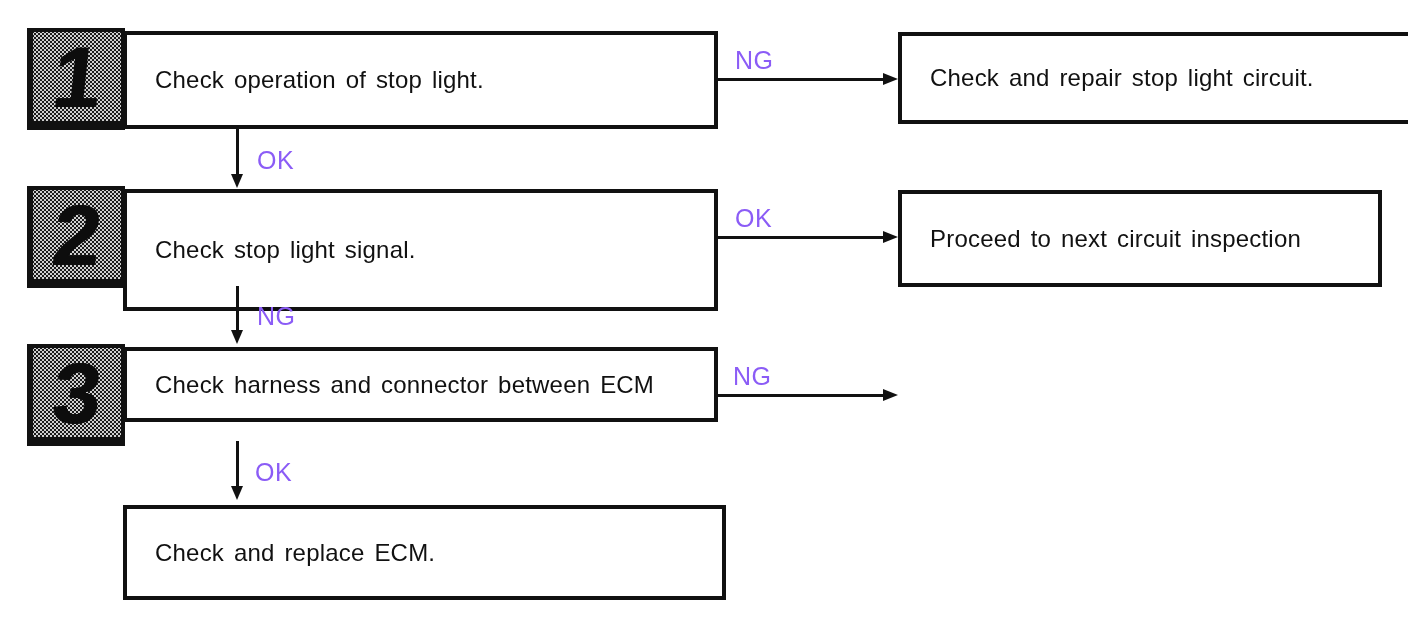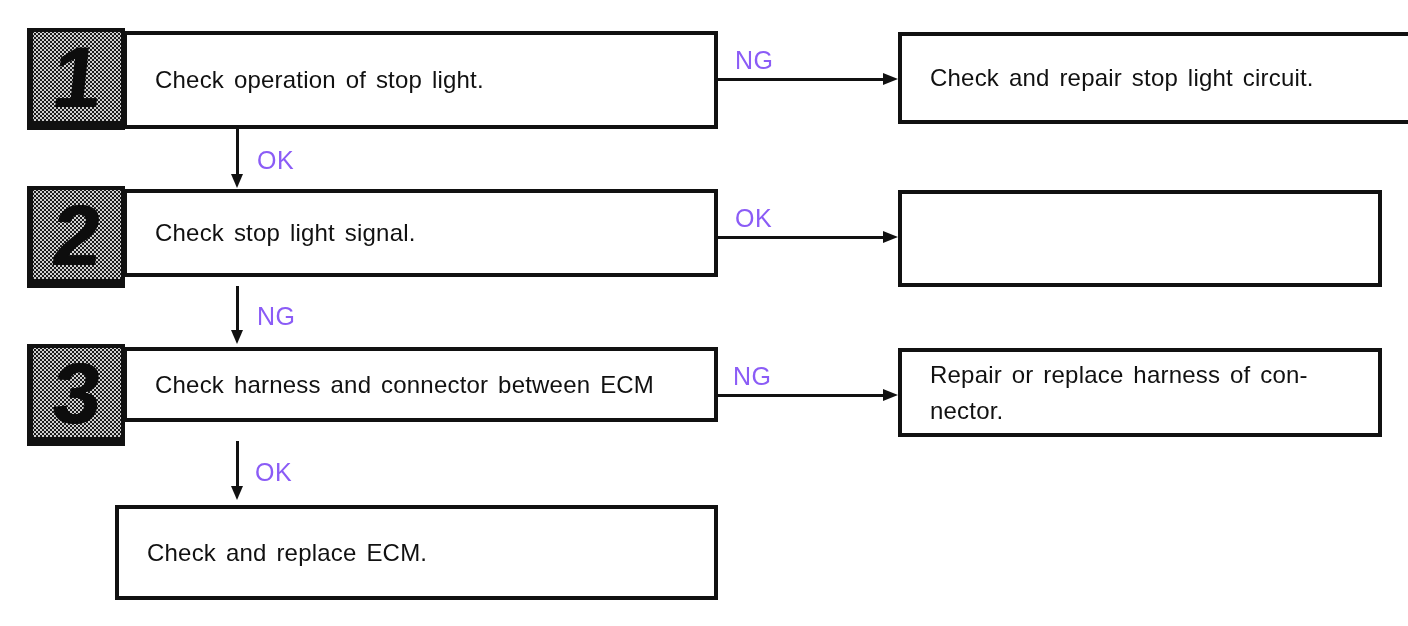--- a/index.html
+++ b/index.html
@@ -92,48 +92,45 @@
     <div class="tline">Check and repair stop light circuit.</div>
   </div>
 
   <div class="vline" style="left:236px;top:129px;height:46px;"></div>
   <div class="ah-d" style="left:231px;top:174px;"></div>
   <div class="label" style="left:257px;top:148px;">OK</div>
 
   <div class="tab" style="left:27px;top:186px;">
     <span class="num">2</span>
   </div>
-  <div class="box" style="left:123px;top:189px;width:595px;height:88px;">
+  <div class="box" style="left:123px;top:189px;width:595px;height:122px;">
     <div class="tline">Check stop light signal.</div>
   </div>
   <div class="label" style="left:735px;top:206px;">OK</div>
   <div class="hline" style="left:718px;top:236px;width:166px;"></div>
   <div class="ah-r" style="left:883px;top:231px;"></div>
   <div class="box" style="left:898px;top:190px;width:484px;height:97px;">
+    <div class="tline">Proceed to next circuit inspection</div>
   </div>
 
   <div class="vline" style="left:236px;top:286px;height:45px;"></div>
   <div class="ah-d" style="left:231px;top:330px;"></div>
   <div class="label" style="left:257px;top:304px;">NG</div>
 
   <div class="tab" style="left:27px;top:344px;">
     <span class="num">3</span>
   </div>
   <div class="box" style="left:123px;top:347px;width:595px;height:75px;">
     <div class="tline">Check harness and connector between ECM</div>
   </div>
   <div class="label" style="left:733px;top:364px;">NG</div>
   <div class="hline" style="left:718px;top:394px;width:166px;"></div>
   <div class="ah-r" style="left:883px;top:389px;"></div>
-  <div class="box" style="left:898px;top:348px;width:484px;height:89px;">
-    <div class="tline">Repair or replace harness of con-</div>
-    <div class="tline">nector.</div>
-  </div>
 
   <div class="vline" style="left:236px;top:441px;height:46px;"></div>
   <div class="ah-d" style="left:231px;top:486px;"></div>
   <div class="label" style="left:255px;top:460px;">OK</div>
 
-  <div class="box" style="left:115px;top:505px;width:603px;height:95px;">
+  <div class="box" style="left:123px;top:505px;width:603px;height:95px;">
     <div class="tline">Check and replace ECM.</div>
   </div>
 
 </div>
 
 </body></html>

